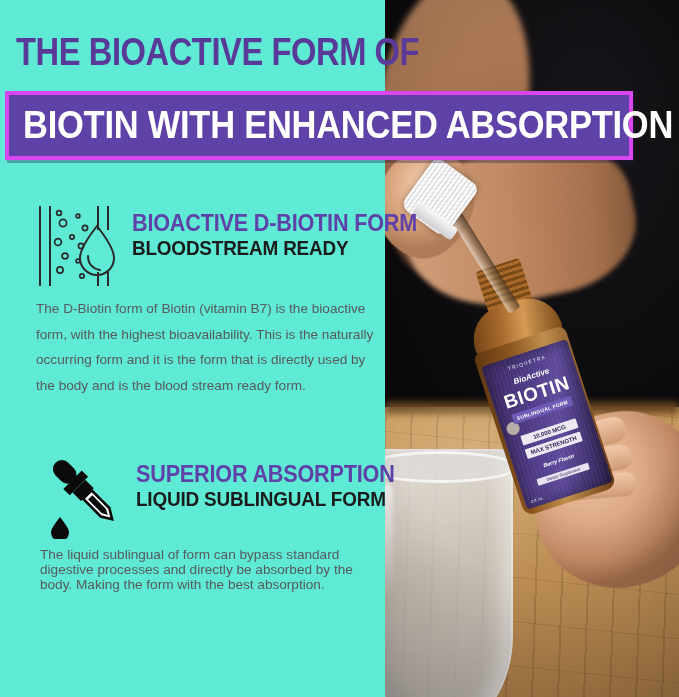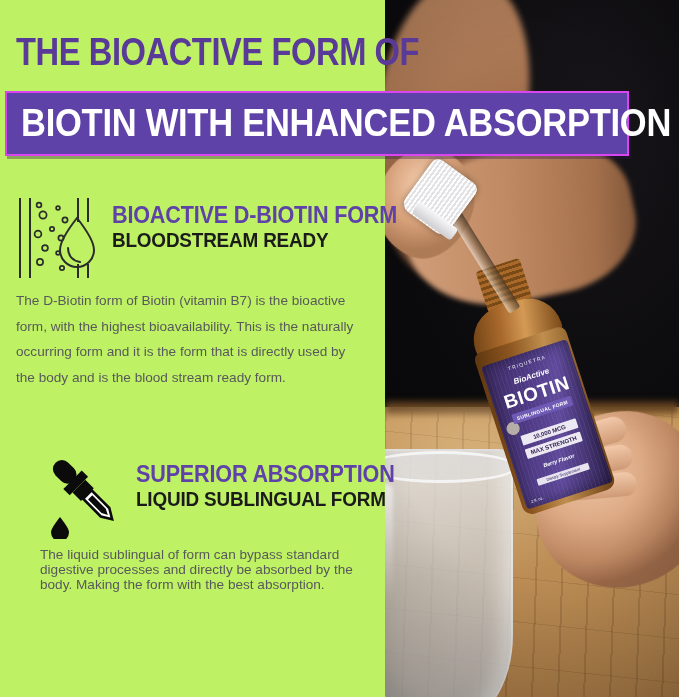--- a/index.html
+++ b/index.html
@@ -2,21 +2,21 @@
 <html><head>
 <meta charset="utf-8">
 <style>
   html,body{margin:0;padding:0;background:#fff;}
   body{
     width:679px;height:697px;overflow:hidden;position:relative;
     font-family:"Liberation Sans", sans-serif;
     -webkit-font-smoothing:antialiased;
   }
   #infographic{
-    position:absolute;inset:0;width:679px;height:697px;background:#bef264;overflow:hidden;
+    position:absolute;inset:0;width:679px;height:697px;background:#5eead4;overflow:hidden;
   }
 
   
   .photo{
     position:absolute;left:385px;top:0;width:294px;height:697px;overflow:hidden;
     background:#0a0a0c;
   }
   
   .ph-bg{
     position:absolute;inset:0;
@@ -172,36 +172,36 @@
     font-family:"Liberation Sans Narrow","Liberation Sans", sans-serif;
     font-weight:bold;font-size:38px;line-height:40px;
     letter-spacing:-0.5px;
     color:#5a3a98;
     transform:scaleX(.86);transform-origin:left center;
     white-space:nowrap;
   }
   .title-banner{
     position:absolute;left:5px;top:91px;width:620px;height:61px;
     background:#5f42a8;
-    border:2px solid #d946ef;
+    border:4px solid #d946ef;
     box-shadow:2px 3px 0 rgba(40,25,75,.35);
   }
   .title-line2{
     position:absolute;left:14px;top:9px;
     font-family:"Liberation Sans Narrow","Liberation Sans", sans-serif;
     font-weight:bold;font-size:39px;line-height:42px;
     letter-spacing:-0.3px;
     color:#ffffff;
     transform:scaleX(.885);transform-origin:left center;
     white-space:nowrap;
   }
 
   
   .section{position:absolute;left:0;width:385px;}
-  .sec1{top:196px;}
+  .sec1{top:204px;padding-left:20px;}
   .sec2{top:455px;padding-left:24px;}
 
   .sec-head{position:relative;height:84px;}
   .sec-icon{position:absolute;left:14px;top:0;width:86px;height:84px;}
   .sec-titles{position:absolute;left:112px;top:6px;right:8px;}
   .sec-title{
     font-family:"Liberation Sans Narrow","Liberation Sans", sans-serif;
     font-weight:bold;font-size:24px;line-height:26px;
     color:#5f42a8;letter-spacing:-0.2px;
     transform:scaleX(.90);transform-origin:left center;

